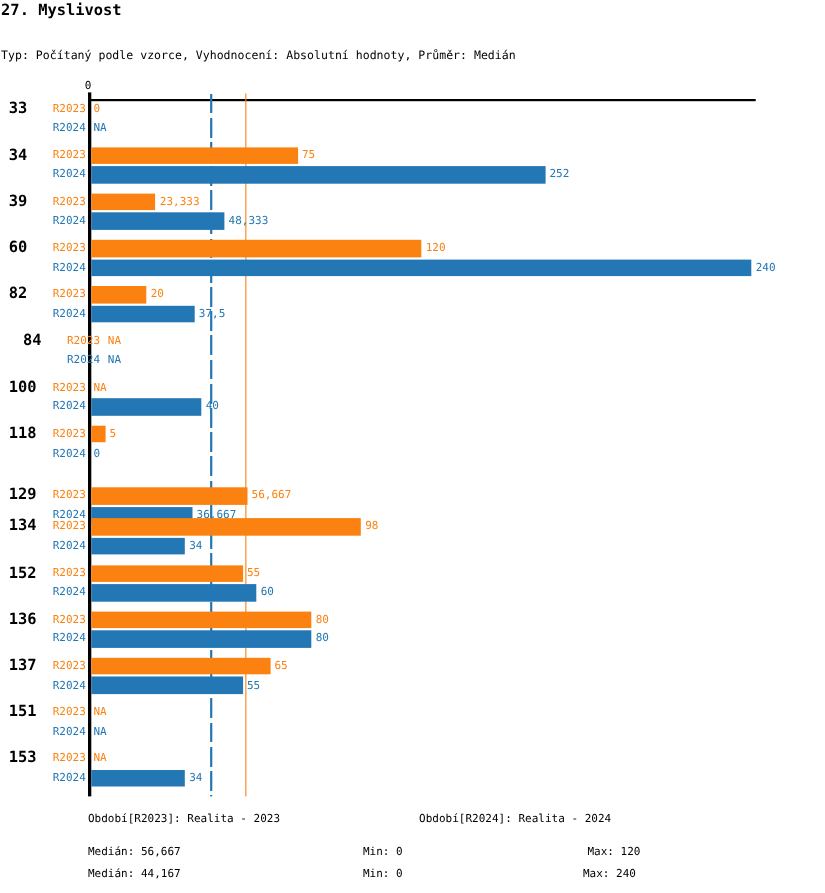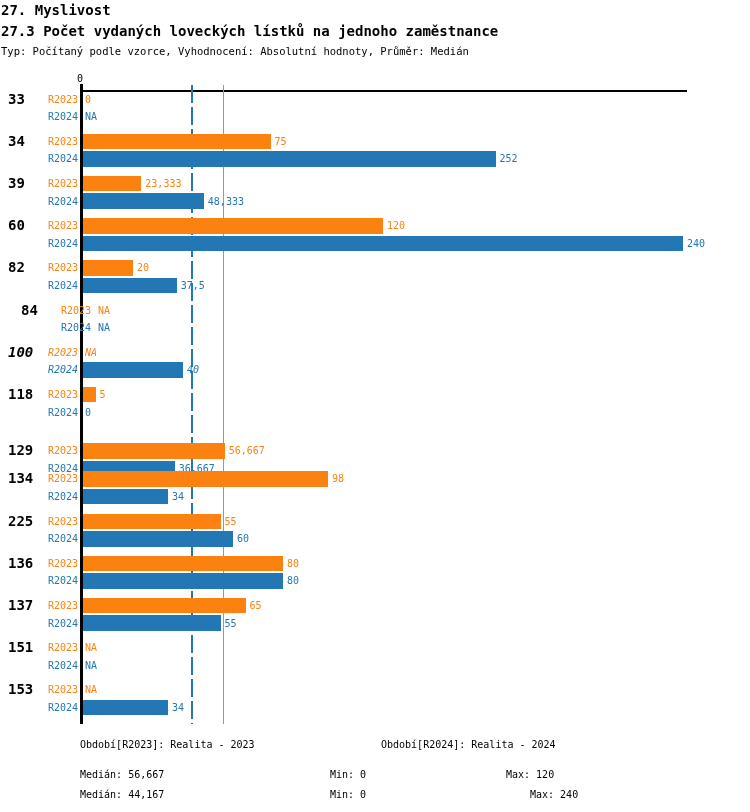--- a/index.html
+++ b/index.html
@@ -22,21 +22,20 @@
     line-height:17px;font-size:10px;white-space:pre;}
   .bar{position:absolute;left:83px;height:15.5px;}
   .val-label{position:absolute;height:17px;line-height:17px;font-size:10px;white-space:pre;}
   .footer-text{font-size:10px;}
 </style>
 </head>
 <body>
 
 <div class="stage">
   <div class="abs title">27. Myslivost</div>
-  <div class="abs subtitle">27.3 Počet vydaných loveckých lístků na jednoho zaměstnance</div>
   <div class="abs meta">Typ: Počítaný podle vzorce, Vyhodnocení: Absolutní hodnoty, Průměr: Medián</div>
 
   <div class="abs zero-label">0</div>
   <div class="abs v-axis"></div>
   <div class="abs h-axis"></div>
   <div class="abs median-line" id="median-2024" style="left: 191.417px; background: repeating-linear-gradient(rgb(34, 119, 180) 0px, rgb(34, 119, 180) 18px, transparent 18px, transparent 22px);"></div>
   <div class="abs median-line" id="median-2023" style="left: 222.667px; background: rgb(251, 130, 16);"></div>
 
   <div id="rows">
   <div class="row-block" style="top: 90.5px;">
@@ -92,21 +91,21 @@
   <div class="row-block" style="top: 301.5px; margin-left: 13px;">
     <span class="cat-label" style="top: 0.2px;">84</span>
     <span class="series-label s23" style="color: rgb(251, 130, 16); top: 0.2px;">R2023</span>
 
     <span class="val-label v23" style="color: rgb(251, 130, 16); top: 0.2px; left: 85px;">NA</span>
     <span class="series-label s24" style="color: rgb(34, 119, 180); top: 17.8px;">R2024</span>
 
     <span class="val-label v24" style="color: rgb(34, 119, 180); top: 17.8px; left: 85px;">NA</span>
   </div>
 
-  <div class="row-block" style="top: 343.7px; font-style: italic;">
+  <div class="row-block" style="top: 343.7px;">
     <span class="cat-label" style="top: 0.2px;">100</span>
     <span class="series-label s23" style="color: rgb(251, 130, 16); top: 0.2px;">R2023</span>
 
     <span class="val-label v23" style="color: rgb(251, 130, 16); top: 0.2px; left: 85px;">NA</span>
     <span class="series-label s24" style="color: rgb(34, 119, 180); top: 17.8px;">R2024</span>
     <div class="bar b24" style="width: 100px; top: 18.5px; background: rgb(34, 119, 180);"></div>
     <span class="val-label v24" style="color: rgb(34, 119, 180); top: 17.8px; left: 187px;">40</span>
   </div>
 
   <div class="row-block" style="top: 385.9px;">
@@ -133,21 +132,21 @@
     <span class="cat-label" style="top: 0.2px;">134</span>
     <span class="series-label s23" style="color: rgb(251, 130, 16); top: 0.2px;">R2023</span>
     <div class="bar b23" style="width: 245px; top: 1px; background: rgb(251, 130, 16);"></div>
     <span class="val-label v23" style="color: rgb(251, 130, 16); top: 0.2px; left: 332px;">98</span>
     <span class="series-label s24" style="color: rgb(34, 119, 180); top: 17.8px;">R2024</span>
     <div class="bar b24" style="width: 85px; top: 18.5px; background: rgb(34, 119, 180);"></div>
     <span class="val-label v24" style="color: rgb(34, 119, 180); top: 17.8px; left: 172px;">34</span>
   </div>
 
   <div class="row-block" style="top: 512.5px;">
-    <span class="cat-label" style="top: 0.2px;">225</span>
+    <span class="cat-label" style="top: 0.2px;">152</span>
     <span class="series-label s23" style="color: rgb(251, 130, 16); top: 0.2px;">R2023</span>
     <div class="bar b23" style="width: 137.5px; top: 1px; background: rgb(251, 130, 16);"></div>
     <span class="val-label v23" style="color: rgb(251, 130, 16); top: 0.2px; left: 224.5px;">55</span>
     <span class="series-label s24" style="color: rgb(34, 119, 180); top: 17.8px;">R2024</span>
     <div class="bar b24" style="width: 150px; top: 18.5px; background: rgb(34, 119, 180);"></div>
     <span class="val-label v24" style="color: rgb(34, 119, 180); top: 17.8px; left: 237px;">60</span>
   </div>
 
   <div class="row-block" style="top: 554.7px;">
     <span class="cat-label" style="top: 0.2px;">136</span>
@@ -188,18 +187,18 @@
     <div class="bar b24" style="width: 85px; top: 18.5px; background: rgb(34, 119, 180);"></div>
     <span class="val-label v24" style="color: rgb(34, 119, 180); top: 17.8px; left: 172px;">34</span>
   </div>
 </div>
 
   <div class="abs footer-text" style="left:80px;top:739px;">Období[R2023]: Realita - 2023</div>
   <div class="abs footer-text" style="left:381px;top:739px;">Období[R2024]: Realita - 2024</div>
 
   <div class="abs footer-text" style="left:80px;top:769px;">Medián: 56,667</div>
   <div class="abs footer-text" style="left:330px;top:769px;">Min: 0</div>
-  <div class="abs footer-text" style="left:506px;top:769px;">Max: 120</div>
+  <div class="abs footer-text" style="left:534px;top:769px;">Max: 120</div>
 
   <div class="abs footer-text" style="left:80px;top:789px;">Medián: 44,167</div>
   <div class="abs footer-text" style="left:330px;top:789px;">Min: 0</div>
   <div class="abs footer-text" style="left:530px;top:789px;">Max: 240</div>
 </div>
 
 </body></html>

